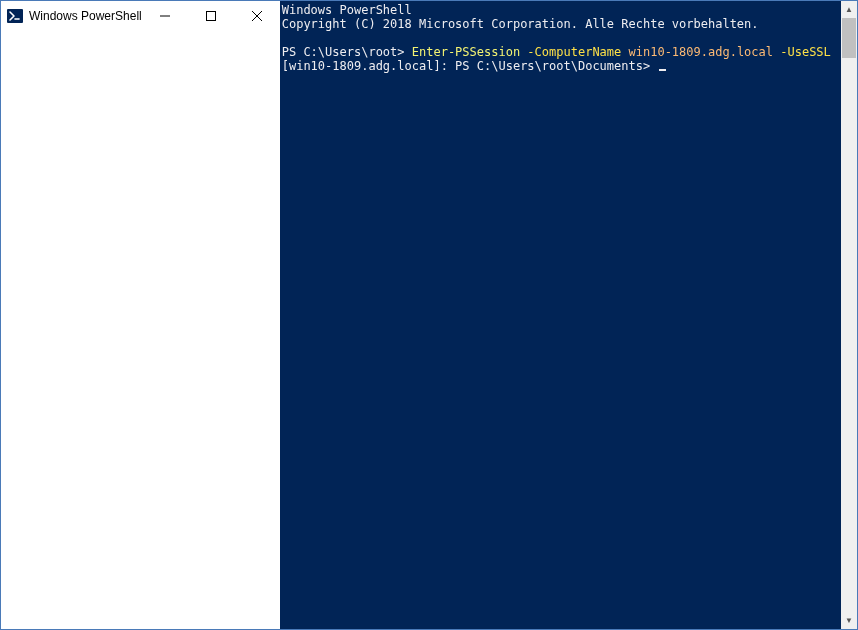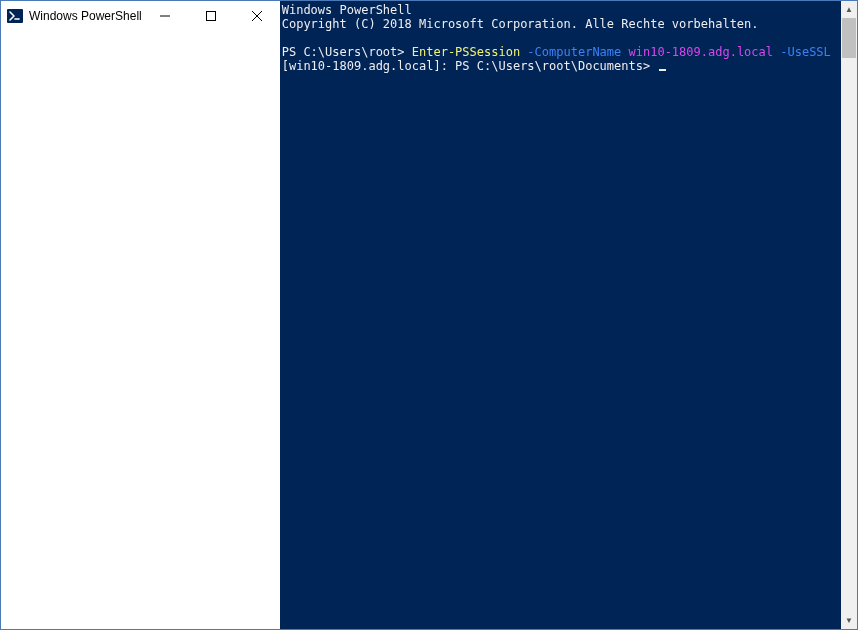--- a/index.html
+++ b/index.html
@@ -99,22 +99,22 @@
     .sb-thumb {
       position: absolute;
       top: 0;
       left: 1px;
       right: 1px;
       height: 40px;
       background: #c0c0c0;
     }
     .t-white { color: #eeedf0; }
     .t-yellow { color: #f3f372; }
-    .t-gray { color: #3b82f6; }
-    .t-cyan { color: #d946ef; }
+    .t-gray { color: #fde047; }
+    .t-cyan { color: #fdba74; }
     .cursor {
       display: inline-block;
       width: 7px;
       height: 2px;
       background: #eeedf0;
       vertical-align: baseline;
       margin-left: 2px;
       position: relative;
       top: 1px;
     }

